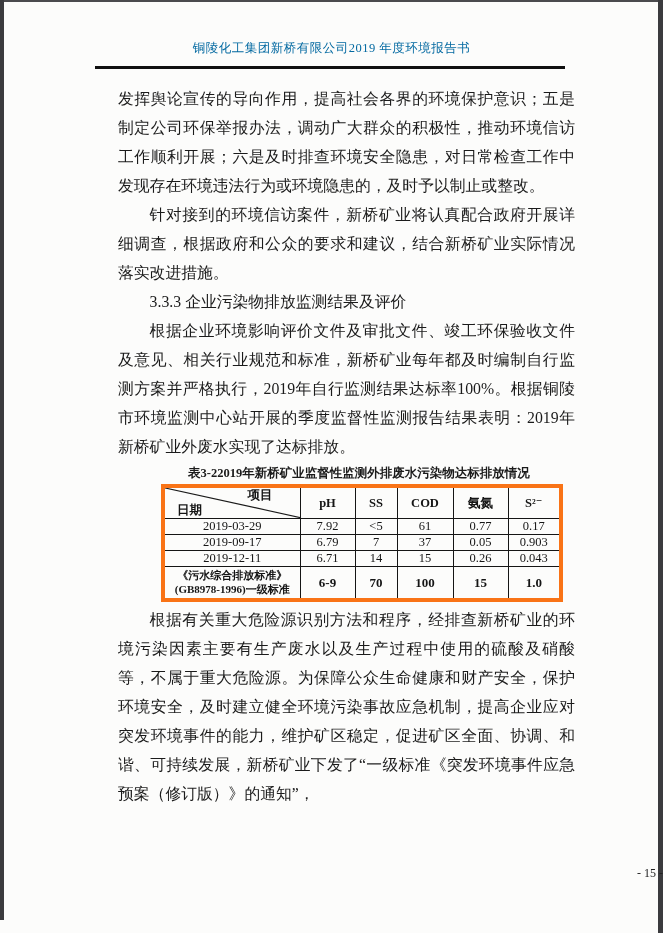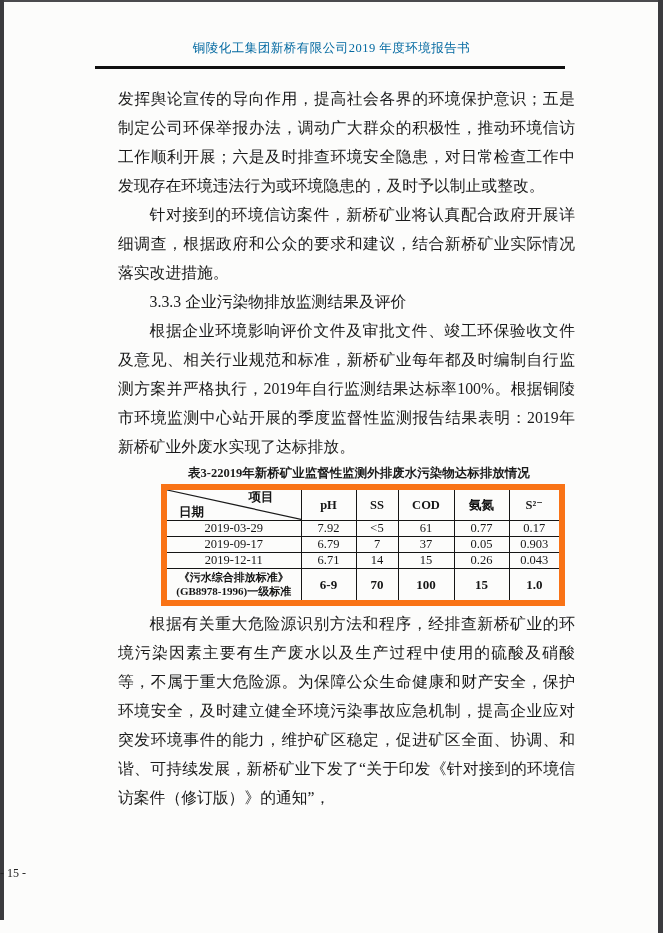--- a/index.html
+++ b/index.html
@@ -57,37 +57,37 @@
     font-size: 12.5px;
     color: #151515;
   }
   table.monitor th, table.monitor td {
     border: 1px solid #151515;
     text-align: center;
     vertical-align: middle;
     padding: 0;
     overflow: hidden;
   }
-  table.monitor { border: 6px solid #f97316; }
+  table.monitor { border: 4px solid #f97316; }
   tr.head th { height: 30px; font-weight: bold; }
   td.corner { position: relative; height: 30px; }
   td.corner svg { position: absolute; left: 0; top: 0; }
   td.corner .corner-top    { position: absolute; top: 0px; right: 27px; font-weight: bold; font-size: 12.5px; line-height: 15px; }
   td.corner .corner-bottom { position: absolute; bottom: 0px; left: 12px; font-weight: bold; font-size: 12.5px; line-height: 15px; }
   tr.data td { height: 15px; line-height: 15px; font-size: 12.5px; }
   tr.standard td { height: 31px; text-align: center; }
   tr.standard td.std-label { font-weight: bold; font-size: 11px; line-height: 13.5px; }
   tr.standard td.std-val { font-weight: bold; font-size: 13px; }
 
   .page-number {
     position: absolute;
     bottom: 52px;
     left: 0;
     width: 100%;
-    text-align: left;
+    text-align: right;
     font-size: 12px;
     color: #222;
   }
 </style>
 </head>
 <body>
 
 <div class="page">
   <div class="edge-top"></div>
   <div class="edge-left"></div>
@@ -163,17 +163,17 @@
           <td class="std-val">6-9</td>
           <td class="std-val">70</td>
           <td class="std-val">100</td>
           <td class="std-val">15</td>
           <td class="std-val">1.0</td>
         </tr>
       </tbody>
         </table>
     </div>
 
-    <p>根据有关重大危险源识别方法和程序，经排查新桥矿业的环境污染因素主要有生产废水以及生产过程中使用的硫酸及硝酸等，不属于重大危险源。为保障公众生命健康和财产安全，保护环境安全，及时建立健全环境污染事故应急机制，提高企业应对突发环境事件的能力，维护矿区稳定，促进矿区全面、协调、和谐、可持续发展，新桥矿业下发了“关于印发《针对接到的环境信访案件（修订版）》的通知”，</p>
+    <p>根据有关重大危险源识别方法和程序，经排查新桥矿业的环境污染因素主要有生产废水以及生产过程中使用的硫酸及硝酸等，不属于重大危险源。为保障公众生命健康和财产安全，保护环境安全，及时建立健全环境污染事故应急机制，提高企业应对突发环境事件的能力，维护矿区稳定，促进矿区全面、协调、和谐、可持续发展，新桥矿业下发了“一级标准《突发环境事件应急预案（修订版）》的通知”，</p>
   </div>
 
   <div class="page-number">- 15 -</div>
 </div>
 
 </body></html>

